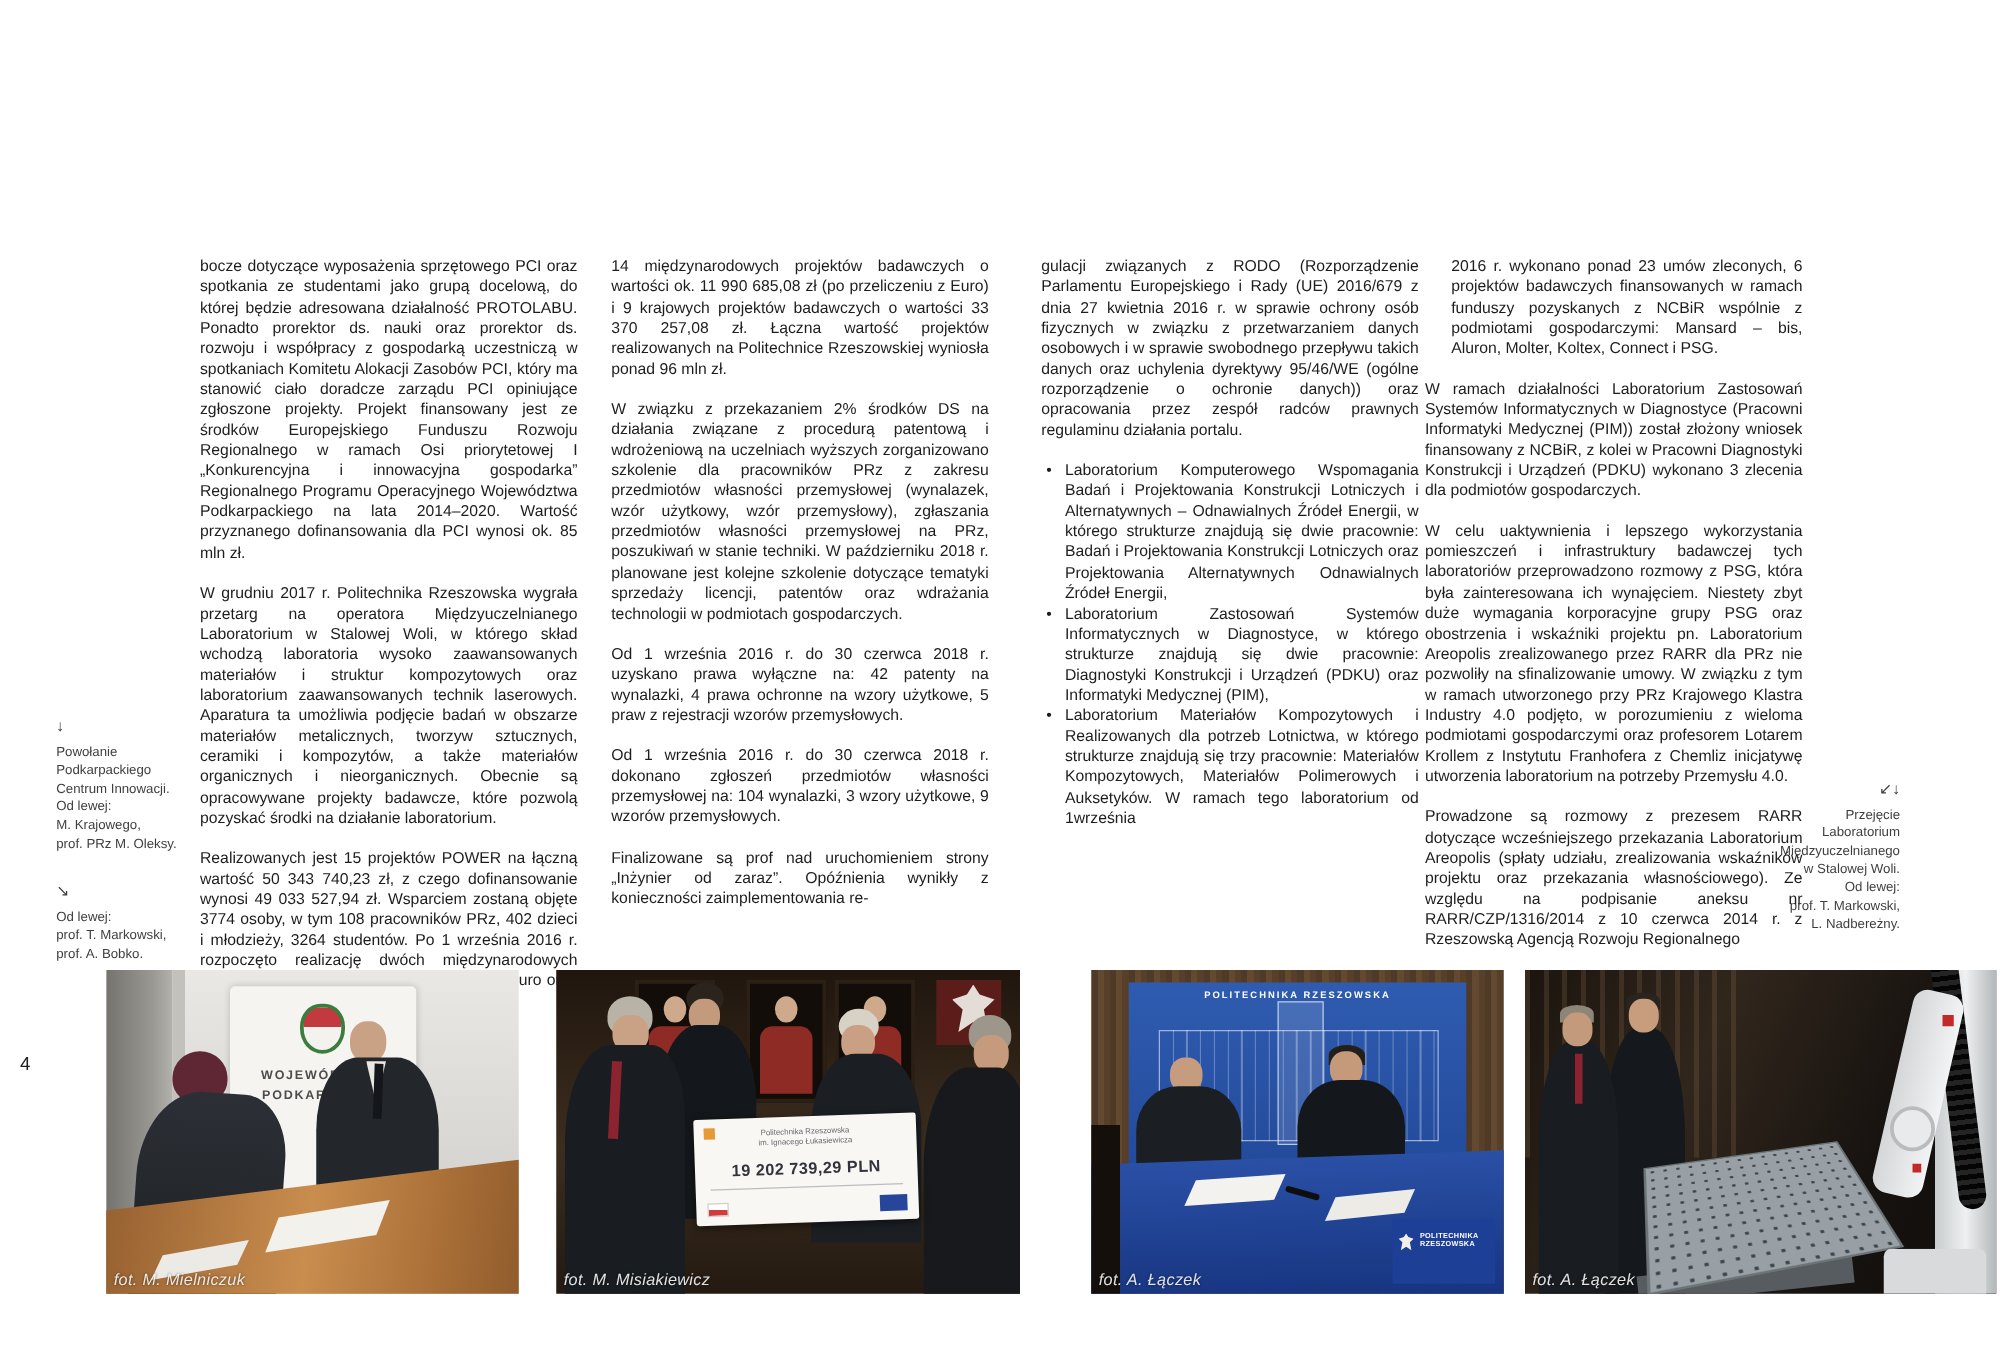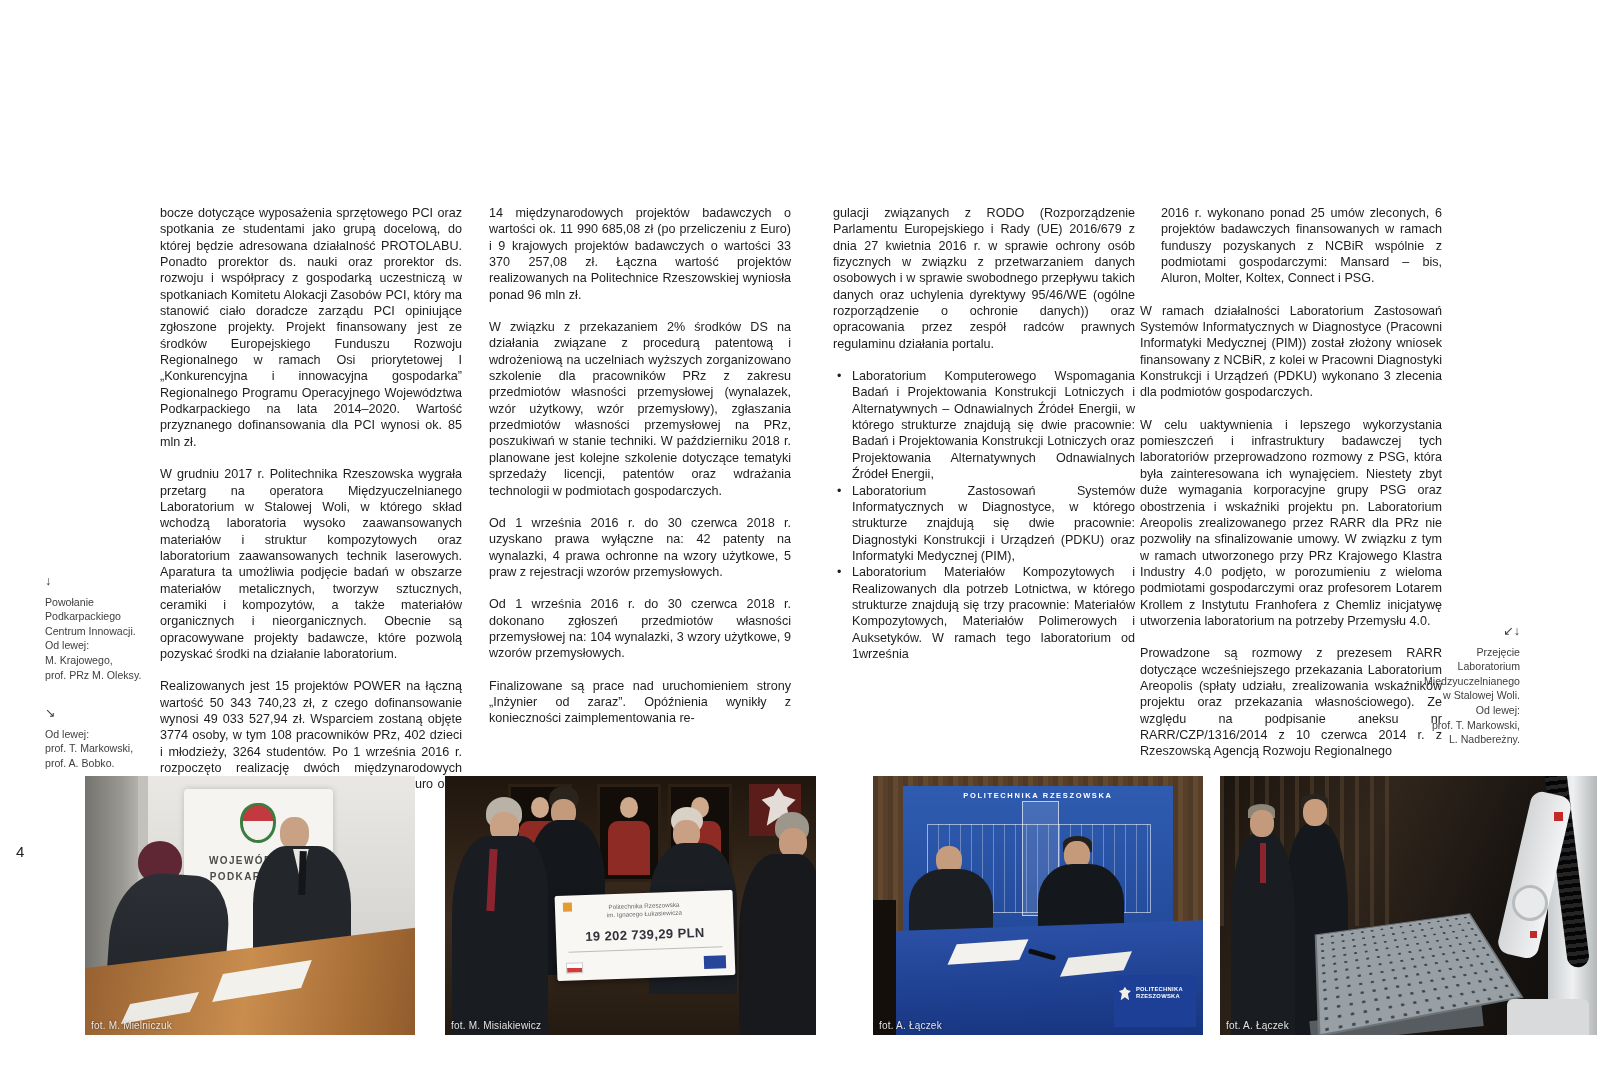--- a/index.html
+++ b/index.html
@@ -40,22 +40,22 @@
 
   
   .page-number { position:absolute; top:843px; font-size:15px; color:#222; }
   .pn-left { left:16px; }
   .pn-right { right:50px; }
 
   
   .photo { position:absolute; top:760px; height:259px; overflow:hidden; }
   .photo * { position:absolute; }
   .credit {
-    left:6px; bottom:4px; font-size:10px; letter-spacing:.02em;
-    color:rgba(255,255,255,.88); text-shadow:0 0 2px rgba(0,0,0,.6);
+    left:6px; bottom:4px; font-size:13px; letter-spacing:.02em;
+    color:rgba(255,255,255,.88); text-shadow:0 0 2px rgba(0,0,0,.6);font-style:italic;
   }
 
   
   .p1 { left:45px; width:330px; background:linear-gradient(180deg,#e9e8e5 0%,#d8d7d3 55%,#c9c7c2 100%); }
   .p1-door { left:0; top:0; width:16%; height:100%; background:linear-gradient(90deg,#75736d,#9a9892 70%,#b3b1ab); }
   .p1-frame { left:16%; top:0; width:3%; height:100%; background:#c3c1bb; }
   .p1-banner { left:30%; top:5%; width:45%; height:88%; background:#f5f4f1; border-radius:4px; box-shadow:0 0 6px rgba(0,0,0,.18); }
   .p1-crest { left:50%; top:6%; width:30px; height:34px; transform:translateX(-50%);
               background:linear-gradient(180deg,#c23a3f 0 45%,#f4f2ee 45% 100%);
               border:3px solid #3c7d3f; border-radius:50% 50% 55% 55%; }
@@ -207,21 +207,21 @@
       <p>bocze dotyczące wyposażenia sprzętowego PCI oraz spotkania ze studentami jako grupą docelową, do której będzie adresowana działalność PROTOLABU. Ponadto prorektor ds. nauki oraz prorektor ds. rozwoju i współpracy z gospodarką uczestniczą w spotkaniach Komitetu Alokacji Zasobów PCI, który ma stanowić ciało doradcze zarządu PCI opiniujące zgłoszone projekty. Projekt finansowany jest ze środków Europejskiego Funduszu Rozwoju Regionalnego w ramach Osi priorytetowej I „Konkurencyjna i innowacyjna gospodarka” Regionalnego Programu Operacyjnego Województwa Podkarpackiego na lata 2014–2020. Wartość przyznanego dofinansowania dla PCI wynosi ok. 85 mln zł.</p>
       <p>W grudniu 2017 r. Politechnika Rzeszowska wygrała przetarg na operatora Międzyuczelnianego Laboratorium w Stalowej Woli, w którego skład wchodzą laboratoria wysoko zaawansowanych materiałów i struktur kompozytowych oraz laboratorium zaawansowanych technik laserowych. Aparatura ta umożliwia podjęcie badań w obszarze materiałów metalicznych, tworzyw sztucznych, ceramiki i kompozytów, a także materiałów organicznych i nieorganicznych. Obecnie są opracowywane projekty badawcze, które pozwolą pozyskać środki na działanie laboratorium.</p>
       <p>Realizowanych jest 15 projektów POWER na łączną wartość 50 343 740,23 zł, z czego dofinansowanie wynosi 49 033 527,94 zł. Wsparciem zostaną objęte 3774 osoby, w tym 108 pracowników PRz, 402 dzieci i młodzieży, 3264 studentów. Po 1 września 2016 r. rozpoczęto realizację dwóch międzynarodowych projektów dydaktycznych o wartości 78923 Euro oraz realizowano</p>
     </section>
 
     <section class="col" id="col2">
       <p>14 międzynarodowych projektów badawczych o wartości ok. 11 990 685,08 zł (po przeliczeniu z Euro) i 9 krajowych projektów badawczych o wartości 33 370 257,08 zł. Łączna wartość projektów realizowanych na Politechnice Rzeszowskiej wyniosła ponad 96 mln zł.</p>
       <p>W związku z przekazaniem 2% środków DS na działania związane z procedurą patentową i wdrożeniową na uczelniach wyższych zorganizowano szkolenie dla pracowników PRz z zakresu przedmiotów własności przemysłowej (wynalazek, wzór użytkowy, wzór przemysłowy), zgłaszania przedmiotów własności przemysłowej na PRz, poszukiwań w stanie techniki. W październiku 2018 r. planowane jest kolejne szkolenie dotyczące tematyki sprzedaży licencji, patentów oraz wdrażania technologii w podmiotach gospodarczych.</p>
       <p>Od 1 września 2016 r. do 30 czerwca 2018 r. uzyskano prawa wyłączne na: 42 patenty na wynalazki, 4 prawa ochronne na wzory użytkowe, 5 praw z rejestracji wzorów przemysłowych.</p>
       <p>Od 1 września 2016 r. do 30 czerwca 2018 r. dokonano zgłoszeń przedmiotów własności przemysłowej na: 104 wynalazki, 3 wzory użytkowe, 9 wzorów przemysłowych.</p>
-      <p>Finalizowane są prace nad uruchomieniem strony „Inżynier od zaraz”. Opóźnienia wynikły z konieczności zaimplementowania re-</p>
+      <p>Finalizowane są prof nad uruchomieniem strony „Inżynier od zaraz”. Opóźnienia wynikły z konieczności zaimplementowania re-</p>
     </section>
 
     <section class="col" id="col3">
       <p>gulacji związanych z RODO (Rozporządzenie Parlamentu Europejskiego i Rady (UE) 2016/679 z dnia 27 kwietnia 2016 r. w sprawie ochrony osób fizycznych w związku z przetwarzaniem danych osobowych i w sprawie swobodnego przepływu takich danych oraz uchylenia dyrektywy 95/46/WE (ogólne rozporządzenie o ochronie danych)) oraz opracowania przez zespół radców prawnych regulaminu działania portalu.</p>
       <ul>
         <li>
           <span class="blt">•</span>
           <span>Laboratorium Komputerowego Wspomagania Badań i Projektowania Konstrukcji Lotniczych i Alternatywnych – Odnawialnych Źródeł Energii, w którego strukturze znajdują się dwie pracownie: Badań i Projektowania Konstrukcji Lotniczych oraz Projektowania Alternatywnych Odnawialnych Źródeł Energii,</span>
         </li>
         <li>
@@ -229,21 +229,21 @@
           <span>Laboratorium Zastosowań Systemów Informatycznych w Diagnostyce, w którego strukturze znajdują się dwie pracownie: Diagnostyki Konstrukcji i Urządzeń (PDKU) oraz Informatyki Medycznej (PIM),</span>
         </li>
         <li>
           <span class="blt">•</span>
           <span>Laboratorium Materiałów Kompozytowych i Realizowanych dla potrzeb Lotnictwa, w którego strukturze znajdują się trzy pracownie: Materiałów Kompozytowych, Materiałów Polimerowych i Auksetyków. W ramach tego laboratorium od 1września</span>
         </li>
       </ul>
     </section>
 
     <section class="col" id="col4">
-      <p class="cont">2016 r. wykonano ponad 25 umów zleconych, 6 projektów badawczych finansowanych w ramach funduszy pozyskanych z NCBiR wspólnie z podmiotami gospodarczymi: Mansard – bis, Aluron, Molter, Koltex, Connect i PSG.</p>
+      <p class="cont">2016 r. wykonano ponad 23 umów zleconych, 6 projektów badawczych finansowanych w ramach funduszy pozyskanych z NCBiR wspólnie z podmiotami gospodarczymi: Mansard – bis, Aluron, Molter, Koltex, Connect i PSG.</p>
       <p>W ramach działalności Laboratorium Zastosowań Systemów Informatycznych w Diagnostyce (Pracowni Informatyki Medycznej (PIM)) został złożony wniosek finansowany z NCBiR, z kolei w Pracowni Diagnostyki Konstrukcji i Urządzeń (PDKU) wykonano 3 zlecenia dla podmiotów gospodarczych.</p>
       <p>W celu uaktywnienia i lepszego wykorzystania pomieszczeń i infrastruktury badawczej tych laboratoriów przeprowadzono rozmowy z PSG, która była zainteresowana ich wynajęciem. Niestety zbyt duże wymagania korporacyjne grupy PSG oraz obostrzenia i wskaźniki projektu pn. Laboratorium Areopolis zrealizowanego przez RARR dla PRz nie pozwoliły na sfinalizowanie umowy. W związku z tym w ramach utworzonego przy PRz Krajowego Klastra Industry 4.0 podjęto, w porozumieniu z wieloma podmiotami gospodarczymi oraz profesorem Lotarem Krollem z Instytutu Franhofera z Chemliz inicjatywę utworzenia laboratorium na potrzeby Przemysłu 4.0.</p>
       <p>Prowadzone są rozmowy z prezesem RARR dotyczące wcześniejszego przekazania Laboratorium Areopolis (spłaty udziału, zrealizowania wskaźników projektu oraz przekazania własnościowego). Ze względu na podpisanie aneksu nr RARR/CZP/1316/2014 z 10 czerwca 2014 r. z Rzeszowską Agencją Rozwoju Regionalnego</p>
     </section>
   </main>
 
   <figure class="photo p1">
     <div class="p1-door"></div>
     <div class="p1-frame"></div>
     <div class="p1-banner">

